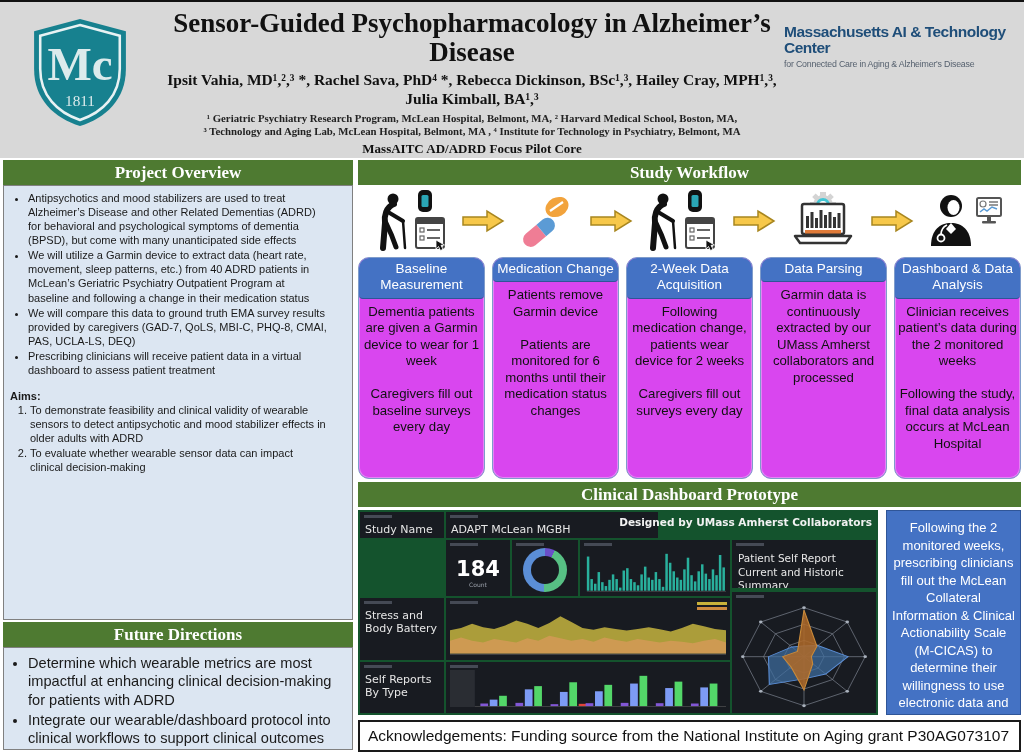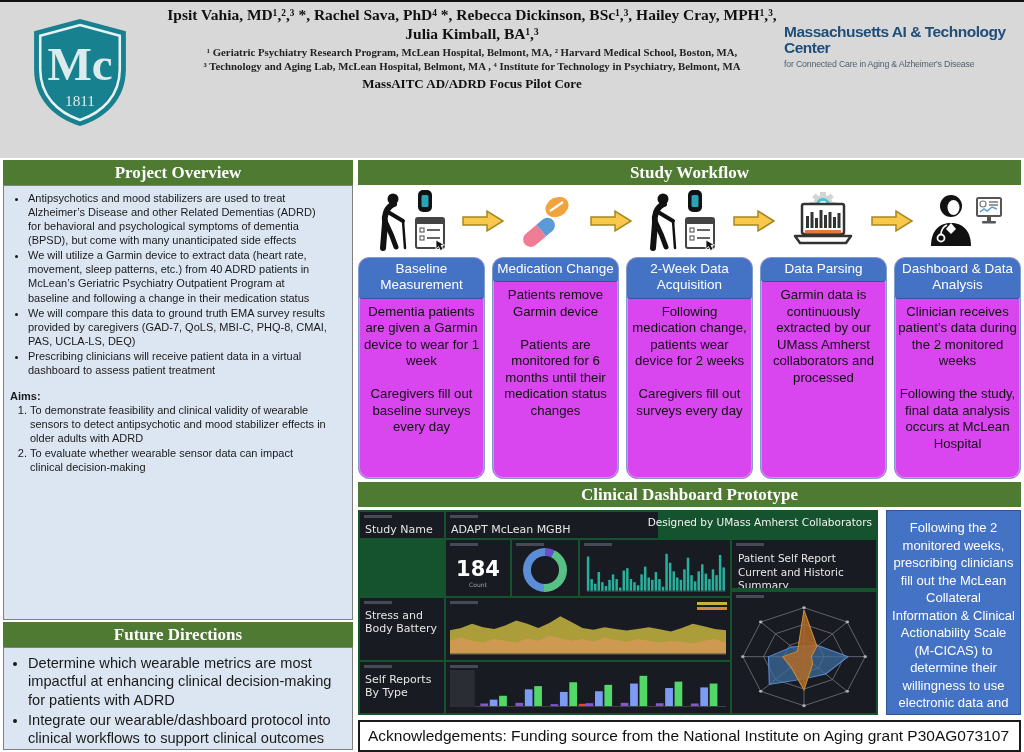--- a/index.html
+++ b/index.html
@@ -47,21 +47,21 @@
   .card { flex:1; background:#d946ef; border:1px solid #7f9ccb; border-radius:11px; overflow:hidden; display:flex; flex-direction:column; box-shadow:inset 0 0 0 1px #ffffff55; }
   .card-h { background:#4472c4; color:#fff; font-size:13.5px; text-align:center; padding:3px 2px 4px; line-height:1.22; border-bottom:1px solid #2f5597; border-radius:0 0 4px 4px; flex:none; }
   .card-b { padding:5px 3px; font-size:13.2px; text-align:center; line-height:1.25; white-space:pre-line; color:#111; }
   
   .dash-h { margin-top:3px; }
   .dash-row { display:flex; gap:8px; margin-top:3px; flex:none; height:205px; }
   .dashboard { position:relative; width:520px; height:205px; background:#14532d; flex:none; }
   .dpanel { position:absolute; background:#181b21; overflow:hidden; }
   .dlabel { color:#e6e6e6; font-size:11px; padding:11px 3px 0 5px; line-height:1.2; font-family:"DejaVu Sans", sans-serif; }
   .cap { position:absolute; left:4px; top:3px; width:28px; height:3px; background:#454a55; }
-  .designed-by { position:absolute; right:6px; top:6px; color:#f2f2f2; font-size:10.5px; font-weight:normal; font-family:"DejaVu Sans", sans-serif; }
+  .designed-by { position:absolute; right:6px; top:6px; color:#f2f2f2; font-size:10.5px; font-weight:bold; font-family:"DejaVu Sans", sans-serif; }
   .count-num { color:#fff; font-size:21px; font-weight:bold; text-align:center; margin-top:17px; font-family:"DejaVu Sans", sans-serif; }
   .count-cap { color:#9aa0aa; font-size:6px; text-align:center; font-family:"DejaVu Sans", sans-serif; }
   .donut { position:absolute; left:50%; top:54%; transform:translate(-50%,-50%); width:44px; height:44px; border-radius:50%; }
   .donut-hole { position:absolute; left:50%; top:50%; transform:translate(-50%,-50%); width:28px; height:28px; border-radius:50%; background:#181b21; }
   .summary-text { color:#e8e8e8; font-size:10.5px; padding:12px 4px 0 6px; line-height:1.3; font-family:"DejaVu Sans", sans-serif; }
   .chart-fill { position:absolute; left:4px; right:4px; top:8px; bottom:4px; }
   .legend-smudge { position:absolute; right:3px; top:4px; width:30px; }
   .legend-smudge div { height:3px; margin-bottom:2px; }
   .l1 { background:#c9b23a; } .l2 { background:#cf8c3f; }
   
@@ -82,20 +82,21 @@
   <header class="masthead">
     <div class="shield-wrap">
       <svg width="102" height="118" viewBox="0 0 100 112">
         <path d="M50 3 L95 15 V52 C95 82 75 100 50 108 C25 100 5 82 5 52 V15 Z" fill="#17818f"></path>
         <path d="M50 9 L89 19.5 V52 C89 78 72 95 50 102 C28 95 11 78 11 52 V19.5 Z" fill="none" stroke="#e8f2f3" stroke-width="2.5"></path>
         <text x="50" y="63" text-anchor="middle" font-family="Liberation Serif, serif" font-weight="bold" font-size="46" fill="#dcebec">Mc</text>
         <text x="50" y="88" text-anchor="middle" font-family="Liberation Serif, serif" font-size="15" fill="#dcebec">1811</text>
       </svg>
     </div>
     <div class="head-center">
+      <h1 class="poster-title">Sensor-Guided Psychopharmacology in Alzheimer’s Disease</h1>
       <div class="authors">Ipsit Vahia, MD¹,²,³ *, Rachel Sava, PhD⁴ *, Rebecca Dickinson, BSc¹,³, Hailey Cray, MPH¹,³, Julia Kimball, BA¹,³</div>
       <div class="affils">¹ Geriatric Psychiatry Research Program, McLean Hospital, Belmont, MA, ² Harvard Medical School, Boston, MA,
 ³ Technology and Aging Lab, McLean Hospital, Belmont, MA , ⁴ Institute for Technology in Psychiatry, Belmont, MA</div>
       <div class="pilot">MassAITC AD/ADRD Focus Pilot Core</div>
     </div>
     <div class="maitc">
       <div class="maitc-main">Massachusetts AI &amp; Technology Center</div>
       <div class="maitc-sub">for Connected Care in Aging &amp; Alzheimer's Disease</div>
     </div>
   </header>

